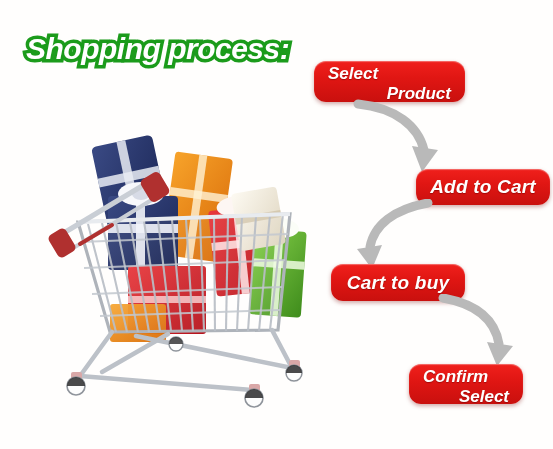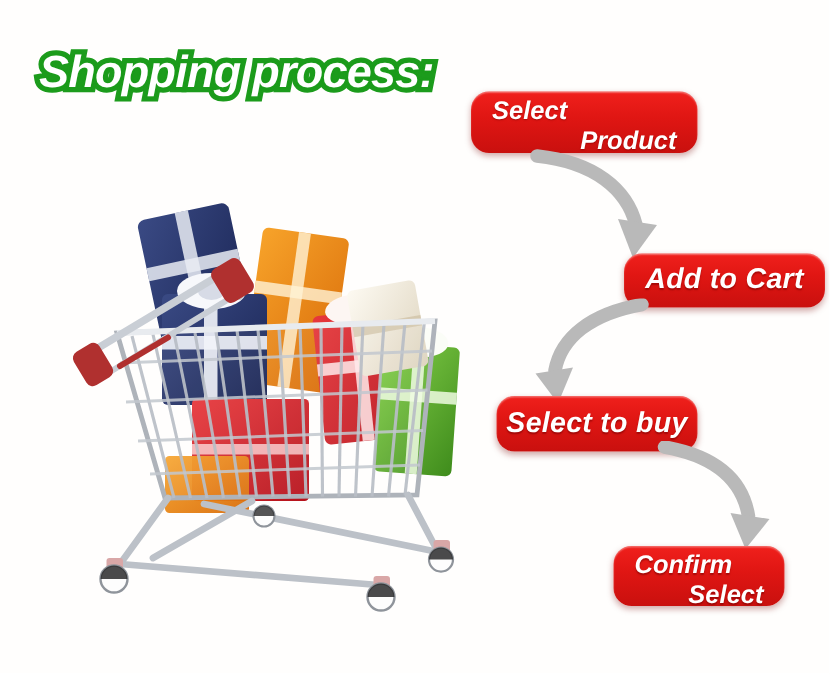--- a/index.html
+++ b/index.html
@@ -279,21 +279,21 @@
   <div id="box-cart" class="flow-box single">
     <span class="bx-line">Add to Cart</span>
   </div>
 
   <svg id="arrow-2" class="arrow-svg" viewBox="0 0 110 72">
     <path d="M86 4 C 52 10, 32 26, 28 48" stroke="#b9b9b9" stroke-width="9" fill="none" stroke-linecap="round"></path>
     <path d="M40 46 L15 50 L30 70 Z" fill="#b9b9b9"></path>
   </svg>
 
   <div id="box-buy" class="flow-box single">
-    <span class="bx-line">Select to buy</span>
+    <span class="bx-line">Cart to buy</span>
   </div>
 
   <svg id="arrow-3" class="arrow-svg" viewBox="0 0 110 76">
     <path d="M6 4 C 40 10, 58 26, 62 50" stroke="#b9b9b9" stroke-width="9" fill="none" stroke-linecap="round"></path>
     <path d="M50 48 L76 52 L60 72 Z" fill="#b9b9b9"></path>
   </svg>
 
   <div id="box-confirm" class="flow-box stacked">
     <span class="bx-line l1">Confirm</span>
     <span class="bx-line l2">Select</span>

